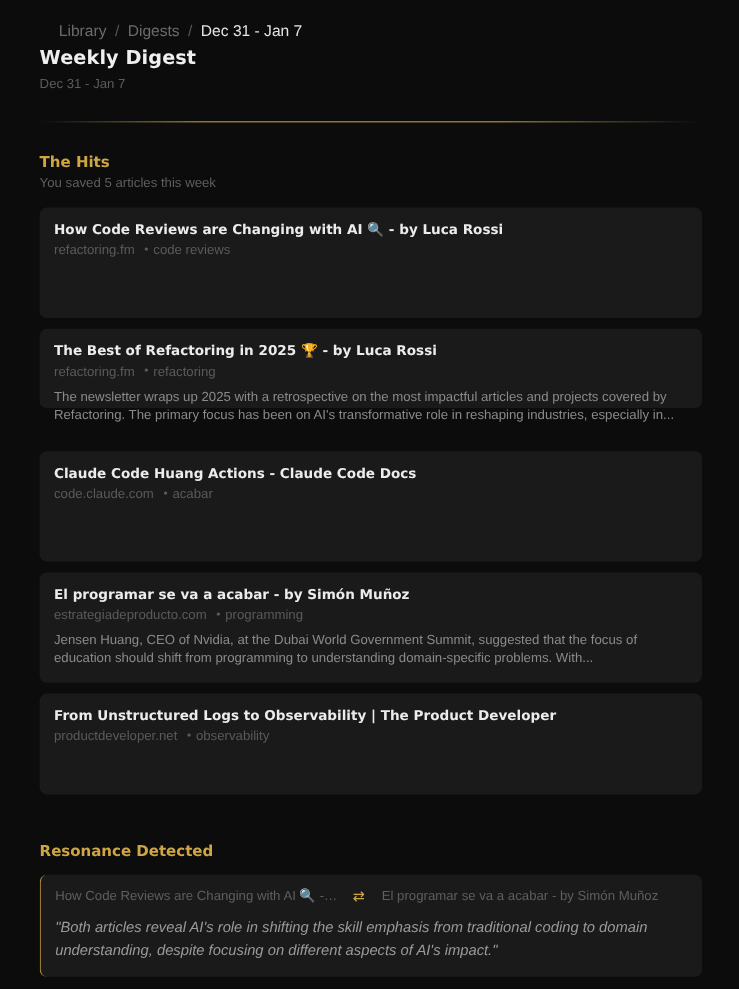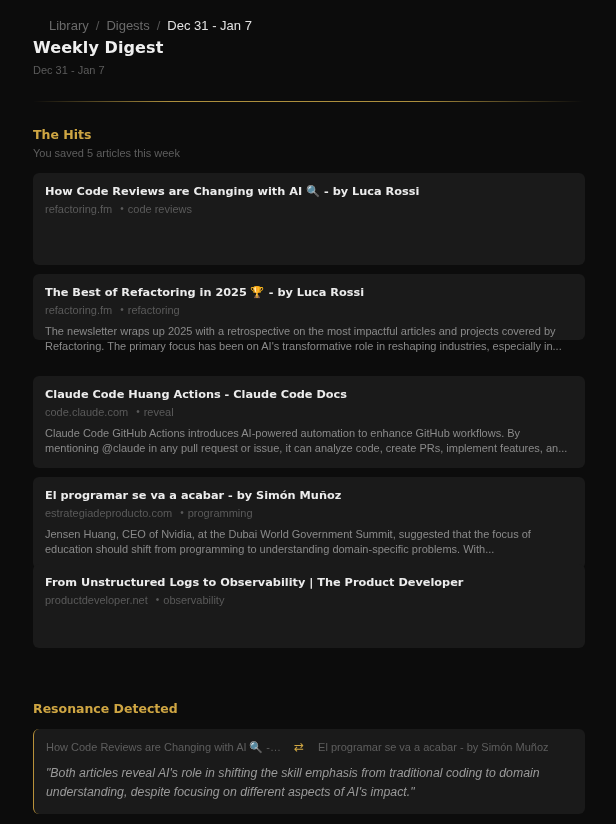--- a/index.html
+++ b/index.html
@@ -118,36 +118,35 @@
       <span>refactoring</span>
     </div>
     <div class="card-summary">The newsletter wraps up 2025 with a retrospective on the most impactful articles and projects covered by Refactoring. The primary focus has been on AI's transformative role in reshaping industries, especially in...</div>
   </div>
 
   <div class="card" style="top:376px;height:92px;">
     <div class="card-title">Claude Code Huang Actions - Claude Code Docs</div>
     <div class="card-meta">
       <span>code.claude.com</span>
       <span class="meta-dot">•</span>
-      <span>reveal</span>
+      <span>acabar</span>
     </div>
-    <div class="card-summary">Claude Code GitHub Actions introduces AI-powered automation to enhance GitHub workflows. By mentioning @claude in any pull request or issue, it can analyze code, create PRs, implement features, an...</div>
   </div>
 
   <div class="card" style="top:477px;height:92px;">
     <div class="card-title">El programar se va a acabar - by Simón Muñoz</div>
     <div class="card-meta">
       <span>estrategiadeproducto.com</span>
       <span class="meta-dot">•</span>
       <span>programming</span>
     </div>
     <div class="card-summary">Jensen Huang, CEO of Nvidia, at the Dubai World Government Summit, suggested that the focus of education should shift from programming to understanding domain-specific problems. With...</div>
   </div>
 
-  <div class="card" style="top:564px;height:84px;">
+  <div class="card" style="top:578px;height:84px;">
     <div class="card-title">From Unstructured Logs to Observability | The Product Developer</div>
     <div class="card-meta">
       <span>productdeveloper.net</span>
       <span class="meta-dot">•</span>
       <span>observability</span>
     </div>
   </div>
 
   <h2 class="section-title res-title">Resonance Detected</h2>
 

